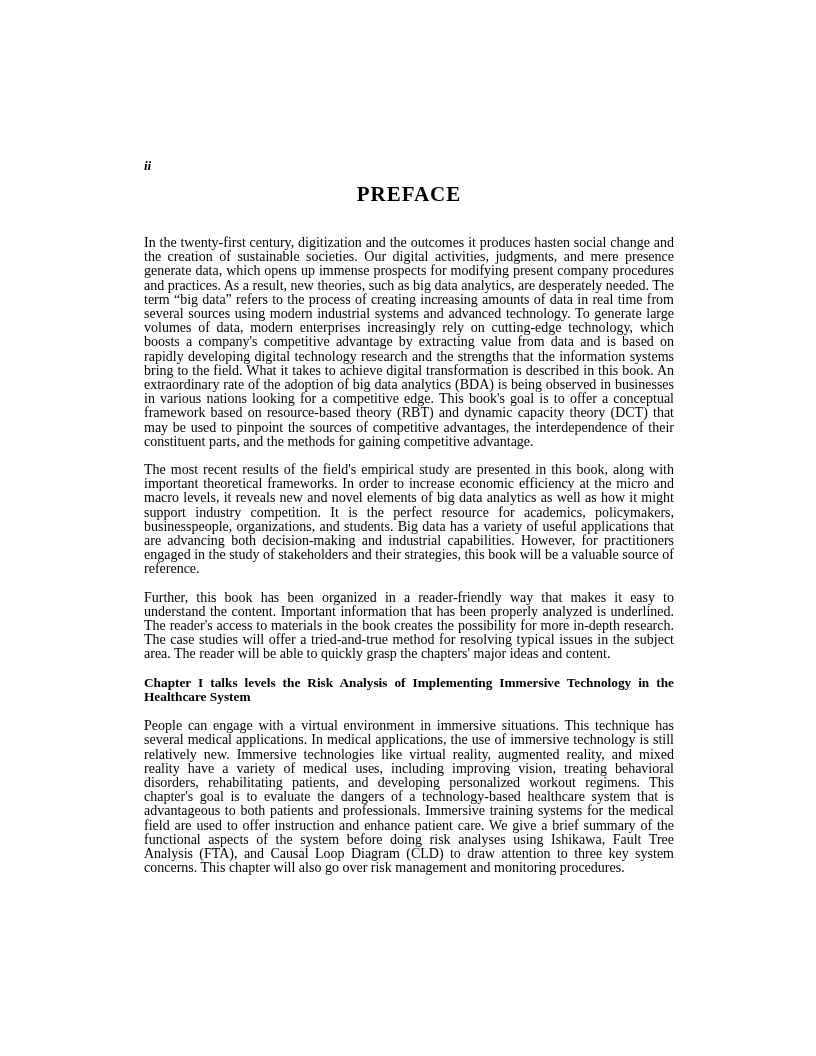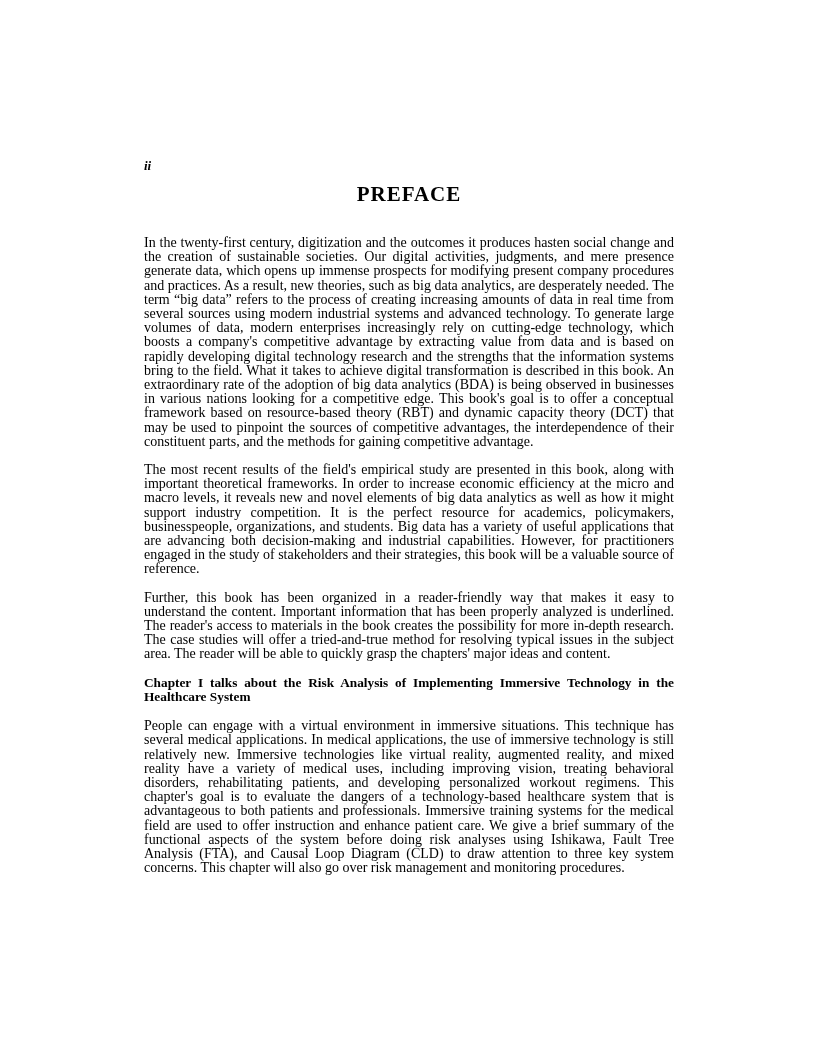--- a/index.html
+++ b/index.html
@@ -56,16 +56,16 @@
 </head>
 <body>
 
 <div class="page">
   <div class="content">
     <div class="page-number">ii</div>
     <h1 class="doc-title">PREFACE</h1>
     <p class="body-p">In the twenty-first century, digitization and the outcomes it produces hasten social change and the creation of sustainable societies. Our digital activities, judgments, and mere presence generate data, which opens up immense prospects for modifying present company procedures and practices. As a result, new theories, such as big data analytics, are desperately needed. The term “big data” refers to the process of creating increasing amounts of data in real time from several sources using modern industrial systems and advanced technology. To generate large volumes of data, modern enterprises increasingly rely on cutting-edge technology, which boosts a company's competitive advantage by extracting value from data and is based on rapidly developing digital technology research and the strengths that the information systems bring to the field. What it takes to achieve digital transformation is described in this book. An extraordinary rate of the adoption of big data analytics (BDA) is being observed in businesses in various nations looking for a competitive edge. This book's goal is to offer a conceptual framework based on resource-based theory (RBT) and dynamic capacity theory (DCT) that may be used to pinpoint the sources of competitive advantages, the interdependence of their constituent parts, and the methods for gaining competitive advantage.</p>
     <p class="body-p">The most recent results of the field's empirical study are presented in this book, along with important theoretical frameworks. In order to increase economic efficiency at the micro and macro levels, it reveals new and novel elements of big data analytics as well as how it might support industry competition. It is the perfect resource for academics, policymakers, businesspeople, organizations, and students. Big data has a variety of useful applications that are advancing both decision-making and industrial capabilities. However, for practitioners engaged in the study of stakeholders and their strategies, this book will be a valuable source of reference.</p>
     <p class="body-p">Further, this book has been organized in a reader-friendly way that makes it easy to understand the content. Important information that has been properly analyzed is underlined. The reader's access to materials in the book creates the possibility for more in-depth research. The case studies will offer a tried-and-true method for resolving typical issues in the subject area. The reader will be able to quickly grasp the chapters' major ideas and content.</p>
-    <h2 class="chapter-heading">Chapter I talks about the Risk Analysis of Implementing Immersive Technology in the Healthcare System</h2>
+    <h2 class="chapter-heading">Chapter I talks levels the Risk Analysis of Implementing Immersive Technology in the Healthcare System</h2>
     <p class="body-p">People can engage with a virtual environment in immersive situations. This technique has several medical applications. In medical applications, the use of immersive technology is still relatively new. Immersive technologies like virtual reality, augmented reality, and mixed reality have a variety of medical uses, including improving vision, treating behavioral disorders, rehabilitating patients, and developing personalized workout regimens. This chapter's goal is to evaluate the dangers of a technology-based healthcare system that is advantageous to both patients and professionals. Immersive training systems for the medical field are used to offer instruction and enhance patient care. We give a brief summary of the functional aspects of the system before doing risk analyses using Ishikawa, Fault Tree Analysis (FTA), and Causal Loop Diagram (CLD) to draw attention to three key system concerns. This chapter will also go over risk management and monitoring procedures.</p>
   </div>
 </div>
 
 </body></html>

